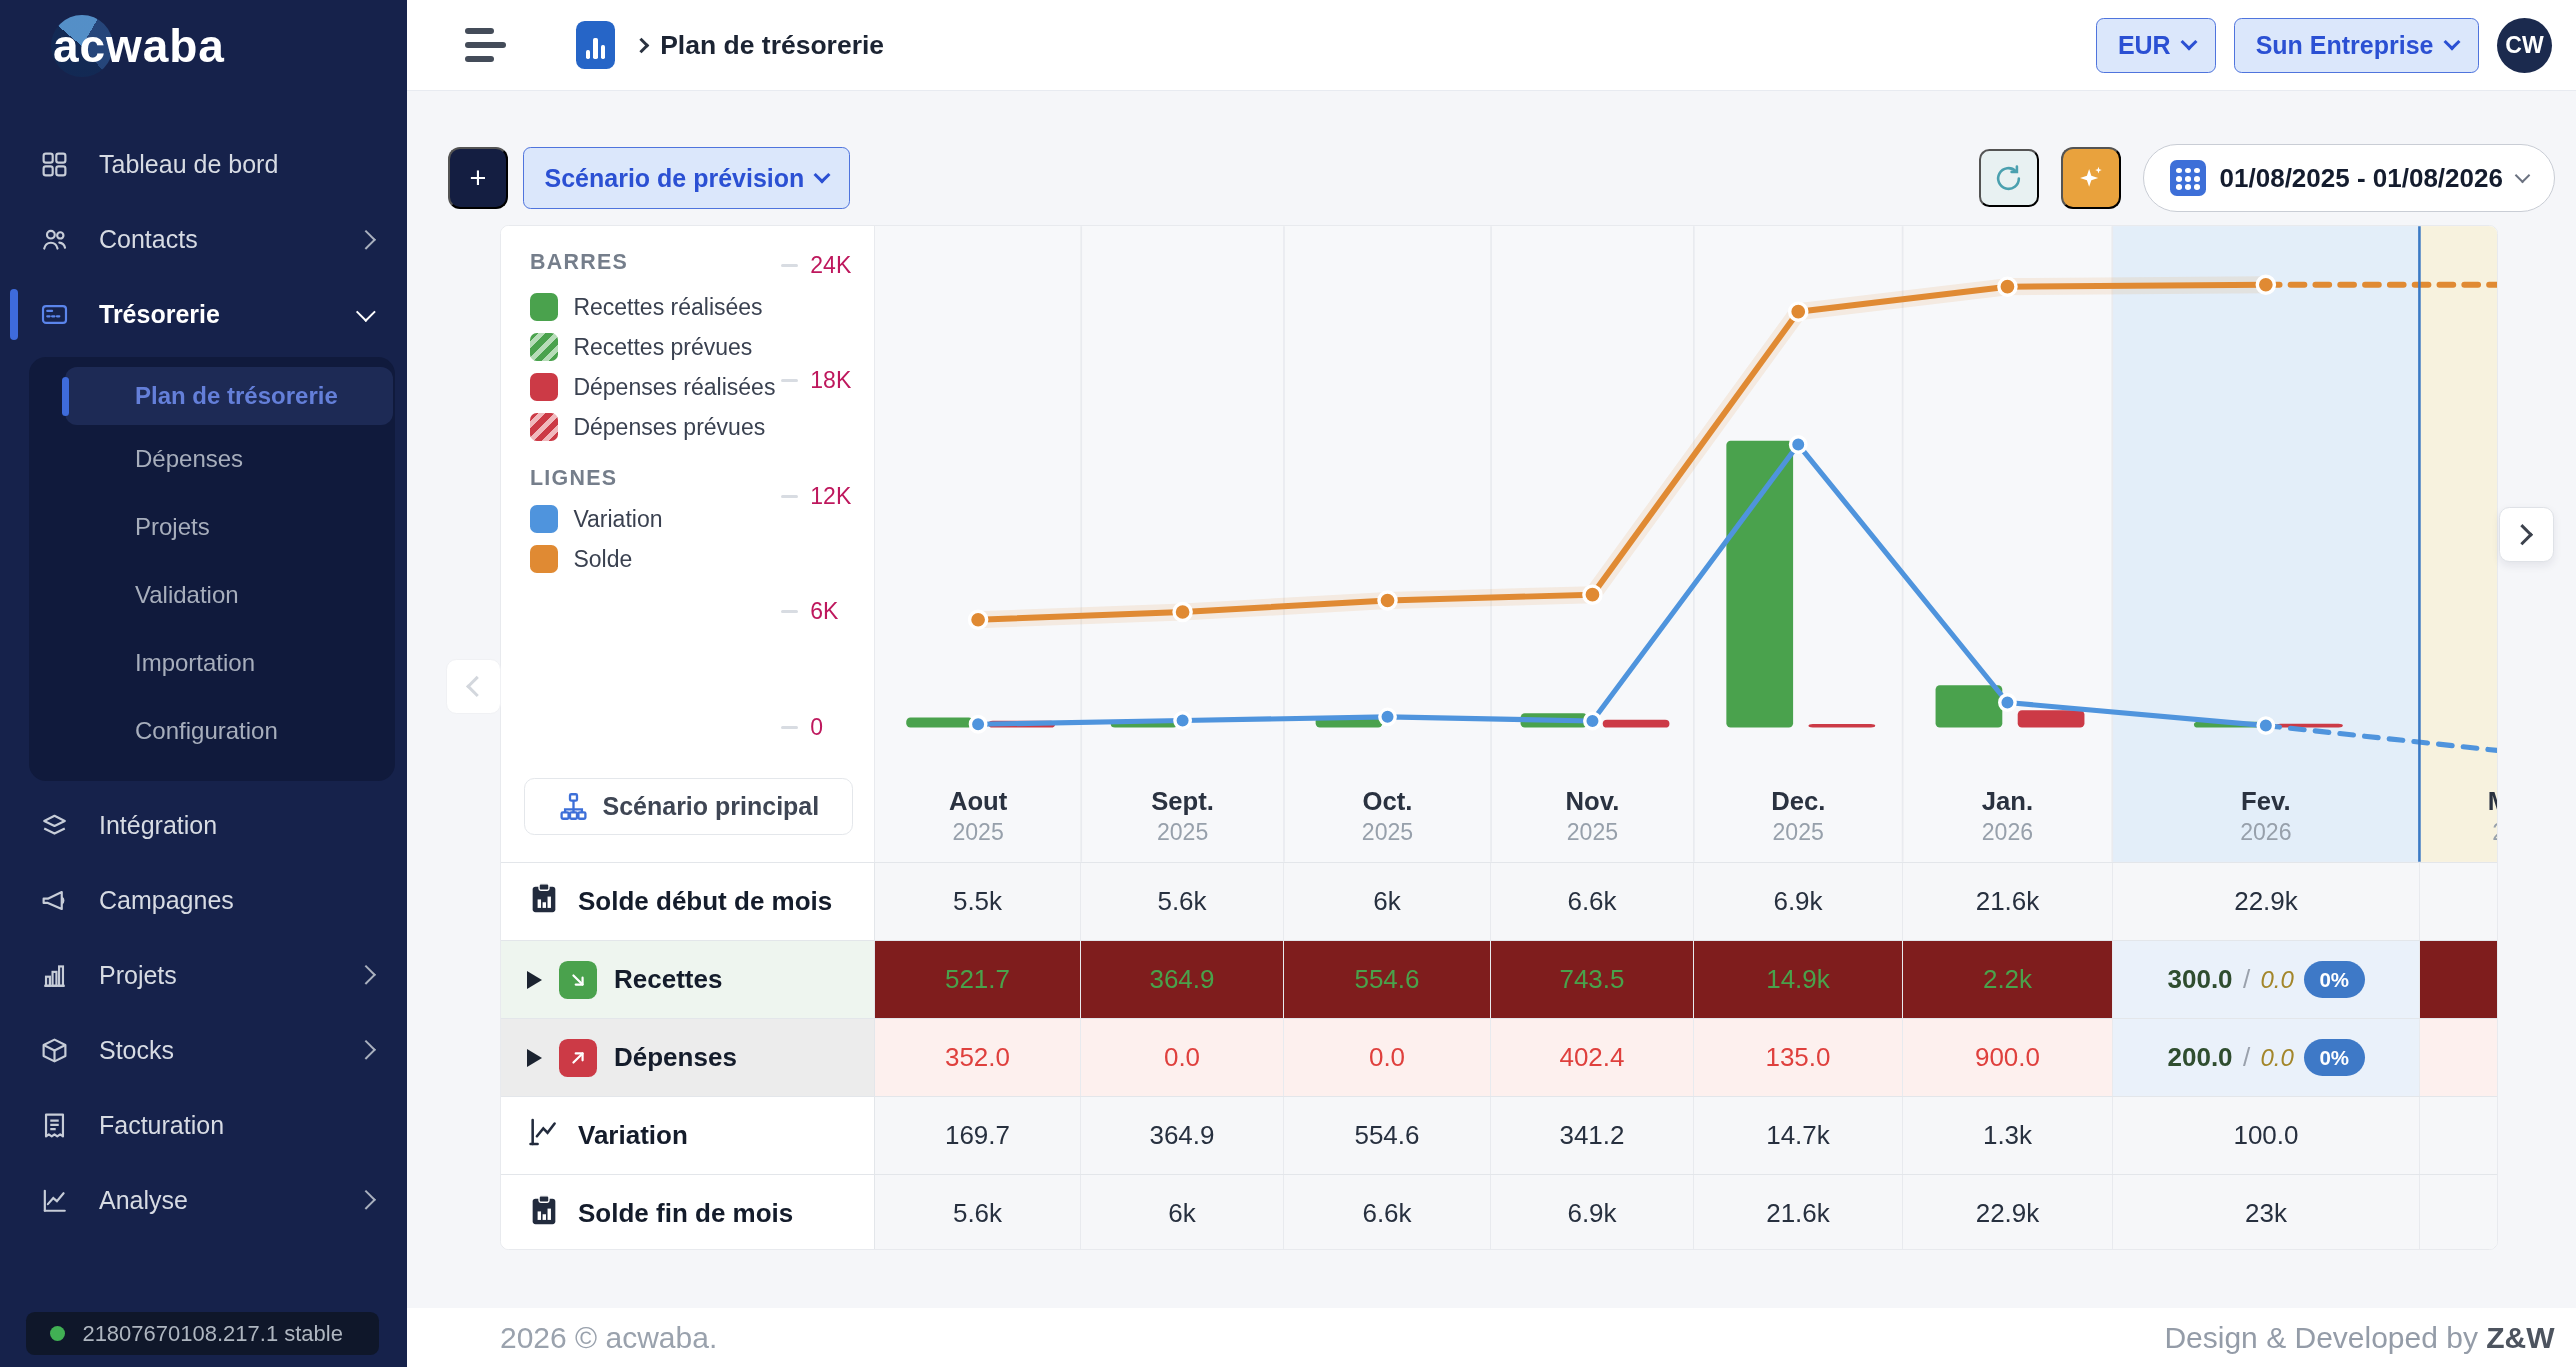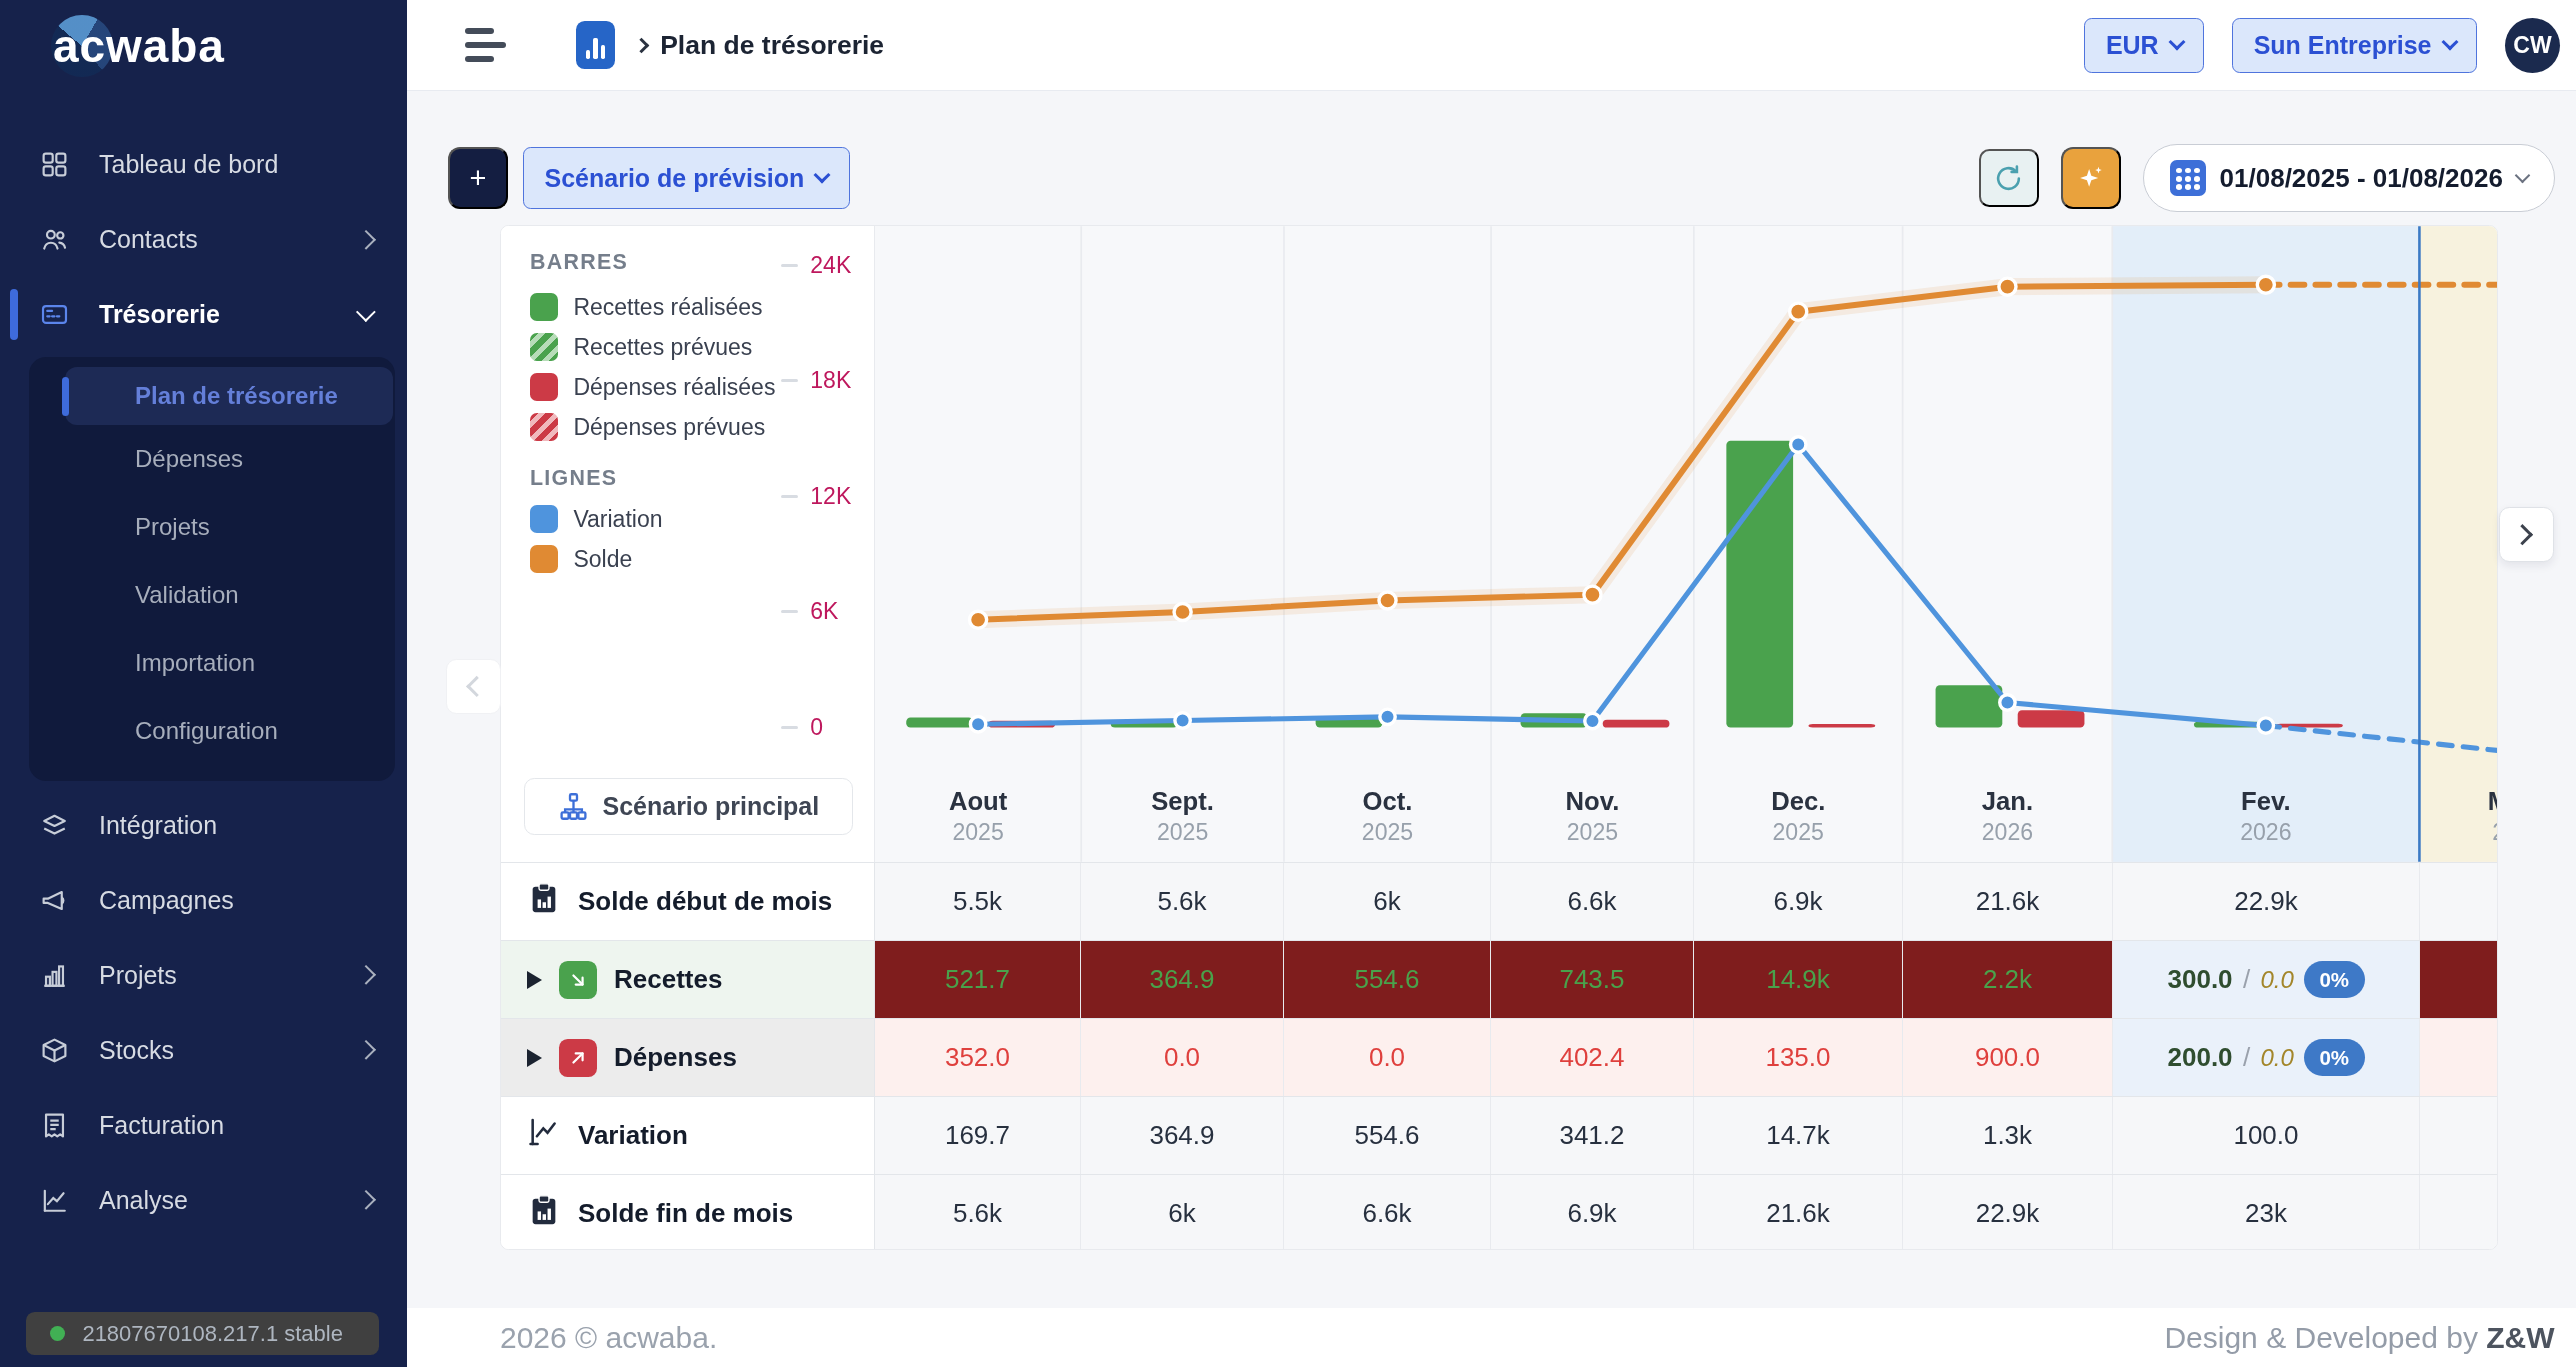--- a/index.html
+++ b/index.html
@@ -19,37 +19,37 @@
   .nav-item .spacer { flex:1; }
   .nav-item .chev-r { width:13.7px; height:13.7px; border-right:2.6px solid #aab1bf; border-bottom:2.6px solid #aab1bf; transform:rotate(-45deg); }
   .nav-item .chev-d { width:13.7px; height:13.7px; border-right:2.6px solid #fff; border-bottom:2.6px solid #fff; transform:rotate(45deg); margin-top:-5.1px; }
   .nav-item.active { color:#fff; font-weight:700; }
   .nav-item.active .nic { color:#5b85ec; }
   .active-bar { position:absolute; left:10.3px; top:12px; width:7.7px; height:51px; border-radius:5.1px; background:#3e6bdb; }
   .submenu { margin:5.1px 12px 6.8px 29px; background:#101a3c; border-radius:17px; padding:10.3px 0 15.4px 0; }
   .sub-item { position:relative; height:68px; display:flex; align-items:center; padding-left:106px; font-size:24px; color:#a7aebc; cursor:pointer; }
   .sub-item.active { background:#1d2a55; border-radius:12px; margin:0 1.7px 0 36px; padding-left:70px; color:#647fd9; font-weight:700; height:58px; }
   .sub-active-bar { position:absolute; left:-3.4px; top:9.4px; width:7.7px; height:39px; border-radius:5.1px; background:#3e6bdb; }
-  .version-pill { position:absolute; left:26px; bottom:13px; width:353px; height:43px; background:#404040; border-radius:8.6px;
+  .version-pill { position:absolute; left:26px; bottom:13px; width:353px; height:43px; background:#0f172a; border-radius:8.6px;
       display:flex; align-items:center; padding-left:24px; gap:17px; }
   .version-dot { width:15.4px; height:15.4px; border-radius:50%; background:#41b054; }
   .version-text { font-size:22px; color:#aeb6c0; }
 
   
   .topbar { position:absolute; left:407px; top:0; width:2169px; height:91px; background:#fff; border-bottom:1.7px solid #e8ebf1;
       display:flex; align-items:center; z-index:4; }
   .hamburger { margin-left:58px; width:53px; cursor:pointer; }
   .hamburger span { display:block; height:6px; border-radius:3.4px; background:#444c59; margin-bottom:7.7px; }
   .hamburger .h1 { width:29px; } .hamburger .h2 { width:41px; } .hamburger .h3 { width:29px; margin-bottom:0; }
   .crumb-icon { margin-left:58px; width:39px; height:48px; border-radius:8.6px; background:#2665c7; display:flex; align-items:flex-end; justify-content:center; gap:3.4px; padding-bottom:10.3px; }
   .crumb-icon i { display:block; width:4.3px; border-radius:1.7px; background:#fff; }
   .crumb-icon .b1{height:8.6px;} .crumb-icon .b2{height:13.7px;} .crumb-icon .b3{height:20.5px;}
   .crumb-sep { margin-left:20.5px; width:11px; height:11px; border-right:3.4px solid #2a3240; border-bottom:3.4px solid #2a3240; transform:rotate(-45deg); }
   .crumb-title { margin-left:13.7px; font-size:26.5px; font-weight:700; color:#1c2433; }
-  .topbar .right { margin-left:auto; display:flex; align-items:center; gap:28px; padding-right:16px; }
+  .topbar .right { margin-left:auto; display:flex; align-items:center; gap:18px; padding-right:24px; }
   .btn-lightblue { height:55px; border:1.7px solid #4f74dd; background:#dbe7fb; border-radius:7.7px; display:flex; align-items:center; gap:12px;
       padding:0 20.5px; font-size:25px; font-weight:700; color:#2b50d3; cursor:pointer; }
   .chev-blue { width:12px; height:12px; border-right:3.4px solid #2b50d3; border-bottom:3.4px solid #2b50d3; transform:rotate(45deg); margin-top:-6.8px; }
   .avatar { width:55px; height:55px; border-radius:50%; background:#1b2a4e; color:#fff; font-size:23px; font-weight:700;
       display:flex; align-items:center; justify-content:center; cursor:pointer; }
 
   
   .main { position:absolute; left:407px; top:91px; width:2169px; height:1277px; background:#f5f6f9; }
 
   

